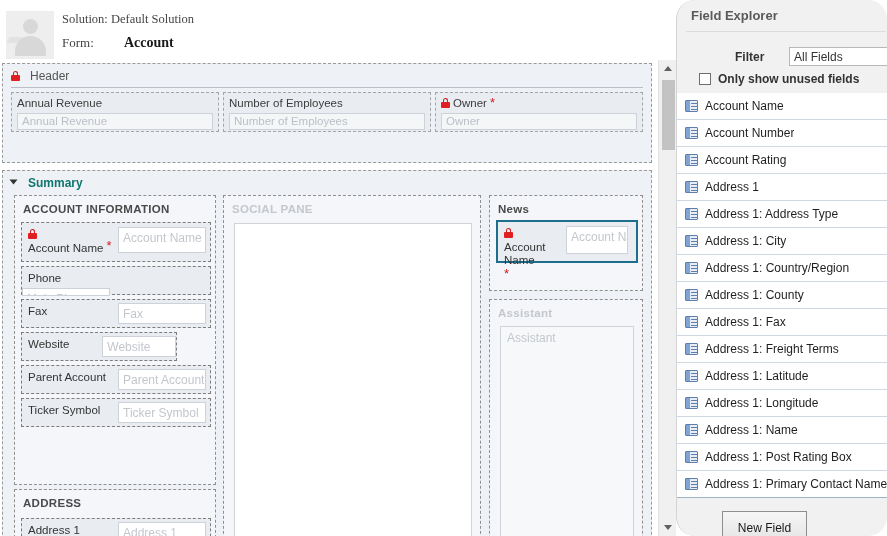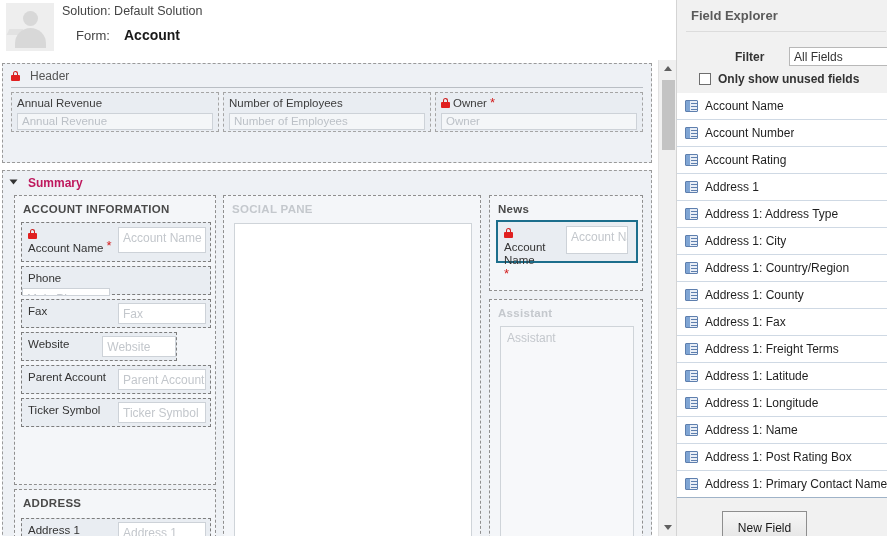--- a/index.html
+++ b/index.html
@@ -16,23 +16,24 @@
 
   
   #form-area {
     position: absolute; left: 0; top: 0;
     width: 676px; height: 536px;
     background: #ffffff;
   }
 
   
   #title-strip {
-    position: absolute; left: 0; top: 0;
+    position: absolute; left: 0; top: 8px;
     width: 676px; height: 60px;
     background: #ffffff;
+    font-family: Liberation Serif, serif;
   }
   #avatar {
     position: absolute; left: 6px; top: 3px;
     width: 48px; height: 48px;
     background: #eeeeee;
     overflow: hidden;
   }
   #avatar .head {
     position: absolute; left: 17px; top: 8px;
     width: 15px; height: 15px; border-radius: 50%;
@@ -51,42 +52,42 @@
     transform: skewX(-25deg);
   }
   #solution-line {
     position: absolute; left: 62px; top: 4px;
     font-size: 12.5px; color: #444;
   }
   #form-line {
     position: absolute; left: 62px; top: 27px;
     font-size: 13px; color: #444;
   }
-  #form-line .lbl { display: inline-block; width: 62px; text-align: center; }
+  #form-line .lbl { display: inline-block; width: 62px; }
   #form-line .val { font-weight: bold; font-size: 14px; color: #1a1a1a; }
 
   
   #canvas {
     position: absolute; left: 0; top: 60px;
     width: 658px; height: 476px;
     background: #ffffff;
     overflow: hidden;
   }
 
   .section {
     position: absolute;
     border: 1px dashed #9a9a9a;
     background: #eef1f5;
   }
   .section-title {
     font-size: 12px; color: #555;
     padding: 5px 0 0 8px;
     display: flex; align-items: center; gap: 10px;
   }
-  .section-title.bold { font-weight: bold; color: #be185d; }
+  .section-title.bold { font-weight: bold; color: #0f766e; }
   .section-rule {
     height: 1px; background: #b9bec4;
     margin: 4px 8px 0 8px;
   }
 
   
   .lock {
     display: inline-block; position: relative;
     width: 9px; height: 10px; flex: none;
   }
@@ -205,20 +206,21 @@
     width: 13px; height: 70px;
     background: #c3c3c3;
   }
 
   
   #explorer {
     position: absolute; left: 676px; top: 0;
     width: 211px; height: 536px;
     background: #f1f1f1;
     border-left: 1px solid #d4d4d4;
+    border-radius: 19px;
   }
   #exp-title {
     position: absolute; left: 0; top: 0;
     width: 211px; height: 30px;
     font-size: 13px; font-weight: bold; color: #5a5a5a;
     padding: 8px 0 0 14px;
   }
   #exp-rule {
     position: absolute; left: 9px; top: 31px;
     width: 200px; height: 1px; background: #dcdcdc;

